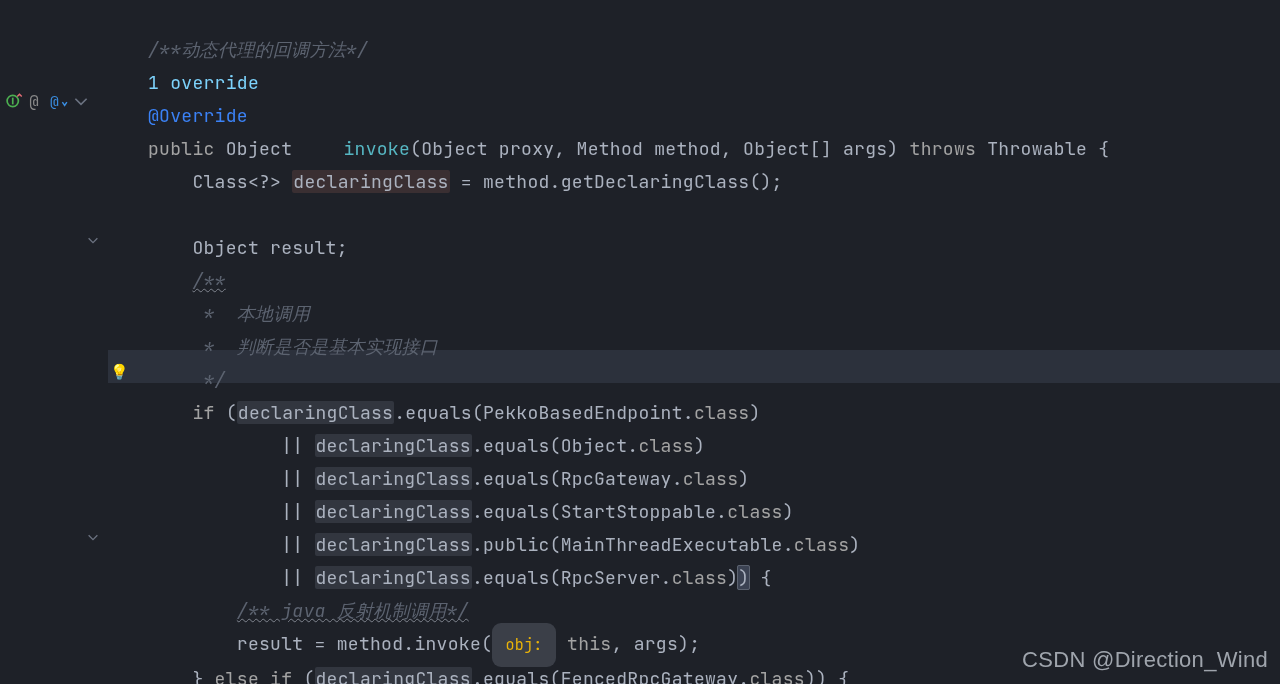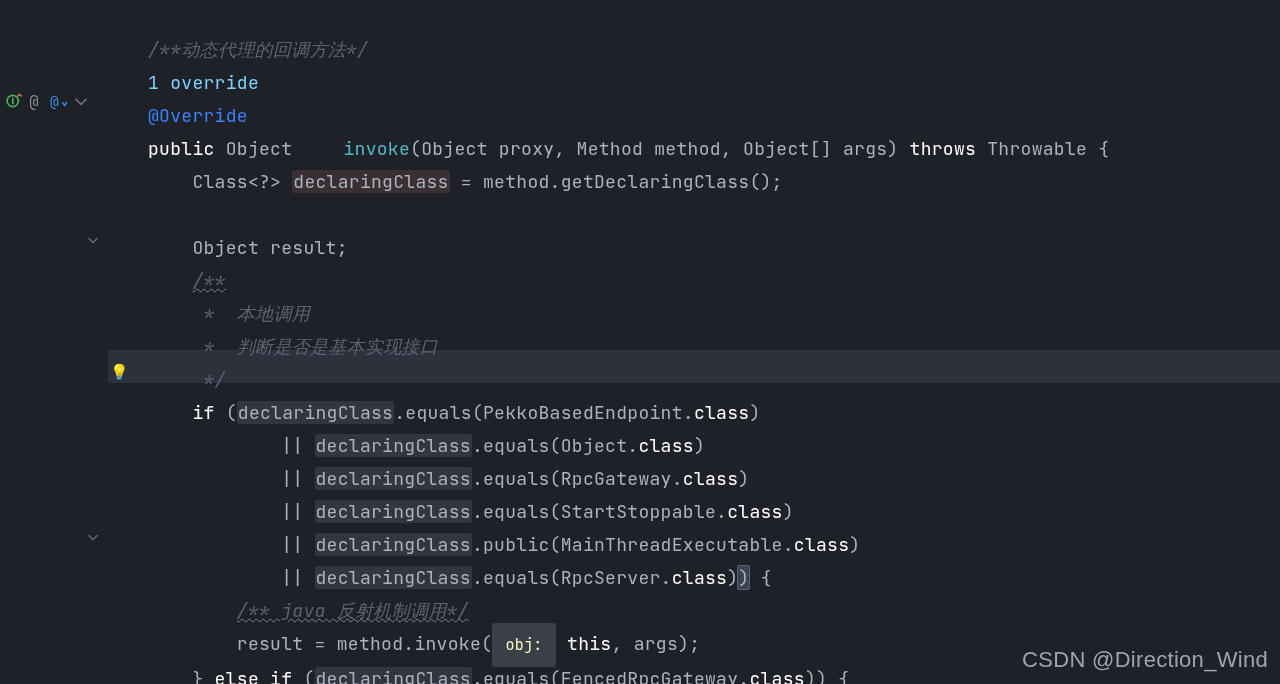--- a/index.html
+++ b/index.html
@@ -45,33 +45,33 @@
 }
 .code {
   position: absolute;
   left: 148px;
   top: 0;
   white-space: pre;
 }
 .grey { color: #5c6370; font-style: italic; }
 .hint { color: #7dd3fc; }
 .anno { color: #3b82f6; }
-.kw { color: #ffffff; }
+.kw { color: #a3a3a3; }
 .method-decl { color: #56b6c2; margin-left: 40px; }
 .highlight-var { background: #3a2f32; border-radius:2px; padding: 0 1px;}
 .highlight-usage { background: #32363f; border-radius:2px; padding: 0 1px;}
 .current-line {
   position: absolute;
   left: 0; top: 350px;
   width: 100%; height: 33px;
   background: #2c313c;
 }
 .paren-match { background: #3b4252; border:1px solid #5c6370; border-radius:2px; margin:-1px;}
 .wavy { text-decoration: underline wavy #7f848e; text-decoration-thickness:1px;}
-.param-hint { background: #3b3f48; color:#fef9c3; padding:12px 4px; border-radius:3px; font-size:15px; font-style:normal;}
+.param-hint { background: #3b3f48; color:#eab308; padding:12px 4px; border-radius:9px; font-size:15px; font-style:normal;}
 .watermark {
   position: absolute;
   right: 12px; bottom: 8px;
   color: #aab0b8;
   font-size: 22px;
   font-family: sans-serif;
   opacity: 0.92;
 }
 </style>
 </head>

